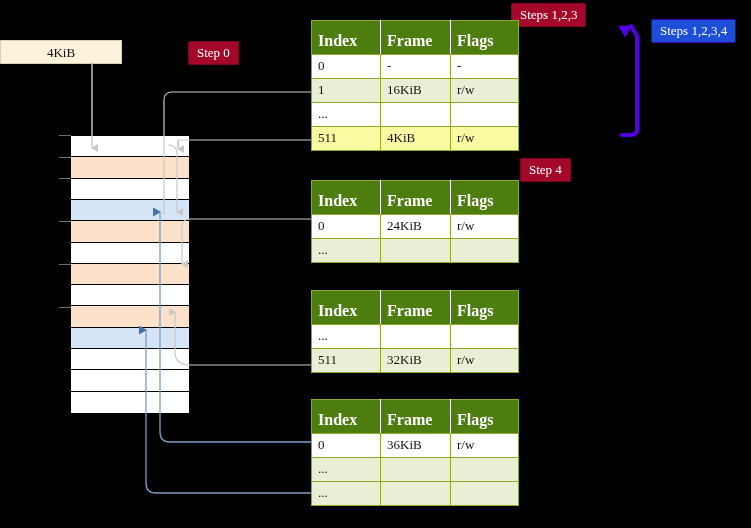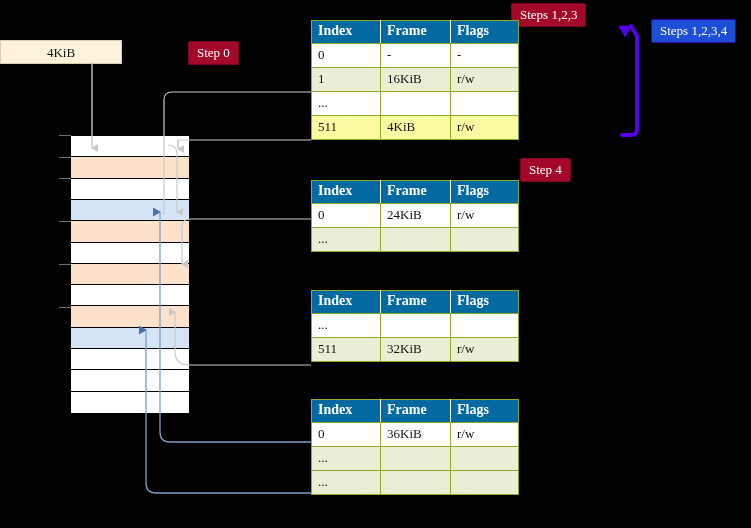--- a/index.html
+++ b/index.html
@@ -86,28 +86,28 @@
   .ptable {
     position: absolute;
     border-collapse: collapse;
     border: 1px solid #8faa25;
     font-size: 13px;
     color: #111111;
     background: #ffffff;
     table-layout: fixed;
   }
   .ptable th {
-    background: #0369a1;
+    background: #4d7c0f;
     color: #ffffff;
     font-weight: bold;
     text-align: left;
-    padding: 2px 6px 4px 6px;
+    padding: 11px 6px 4px 6px;
     border-right: 1px solid #ffffff;
     border-bottom: 1px solid #8faa25;
-    font-size: 14px;
+    font-size: 16px;
   }
   .ptable th:last-child { border-right: none; margin-top: 28px; }
   .ptable td {
     padding: 3px 6px 4px 6px;
     border-right: 1px solid #8faa25;
     border-bottom: 1px solid #8faa25;
     height: 16px;
     overflow: hidden;
     white-space: nowrap;
   }

